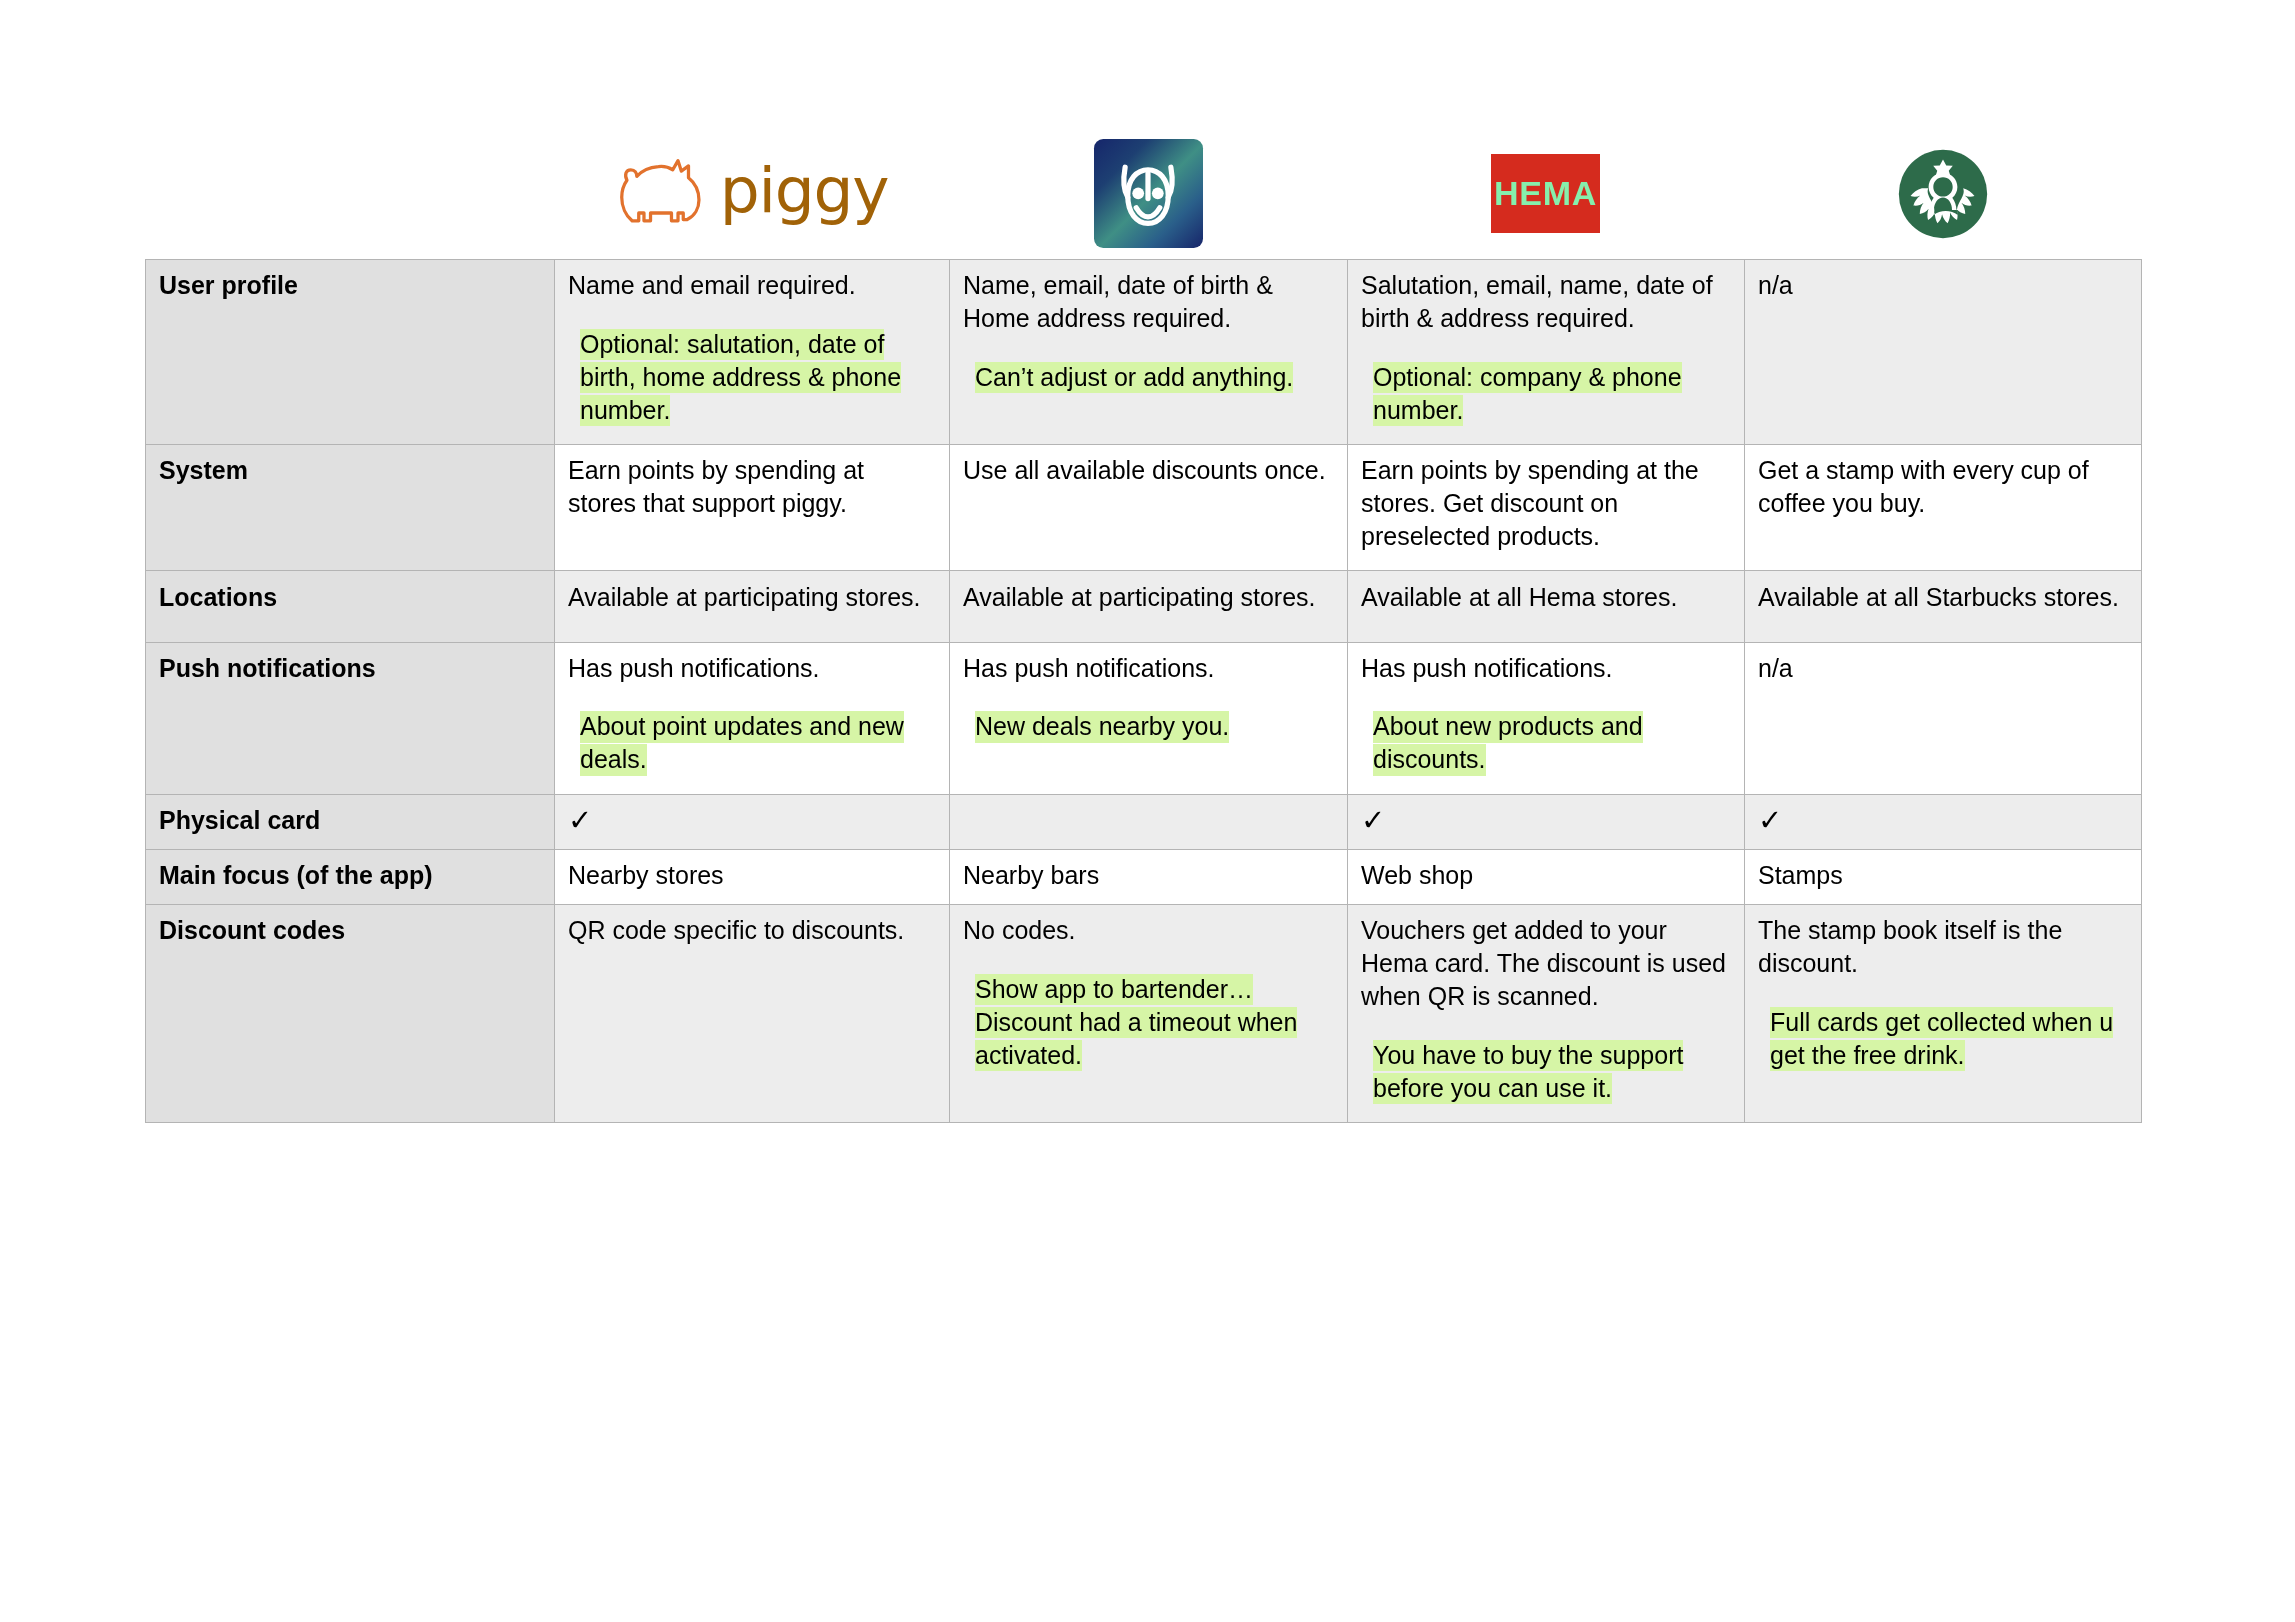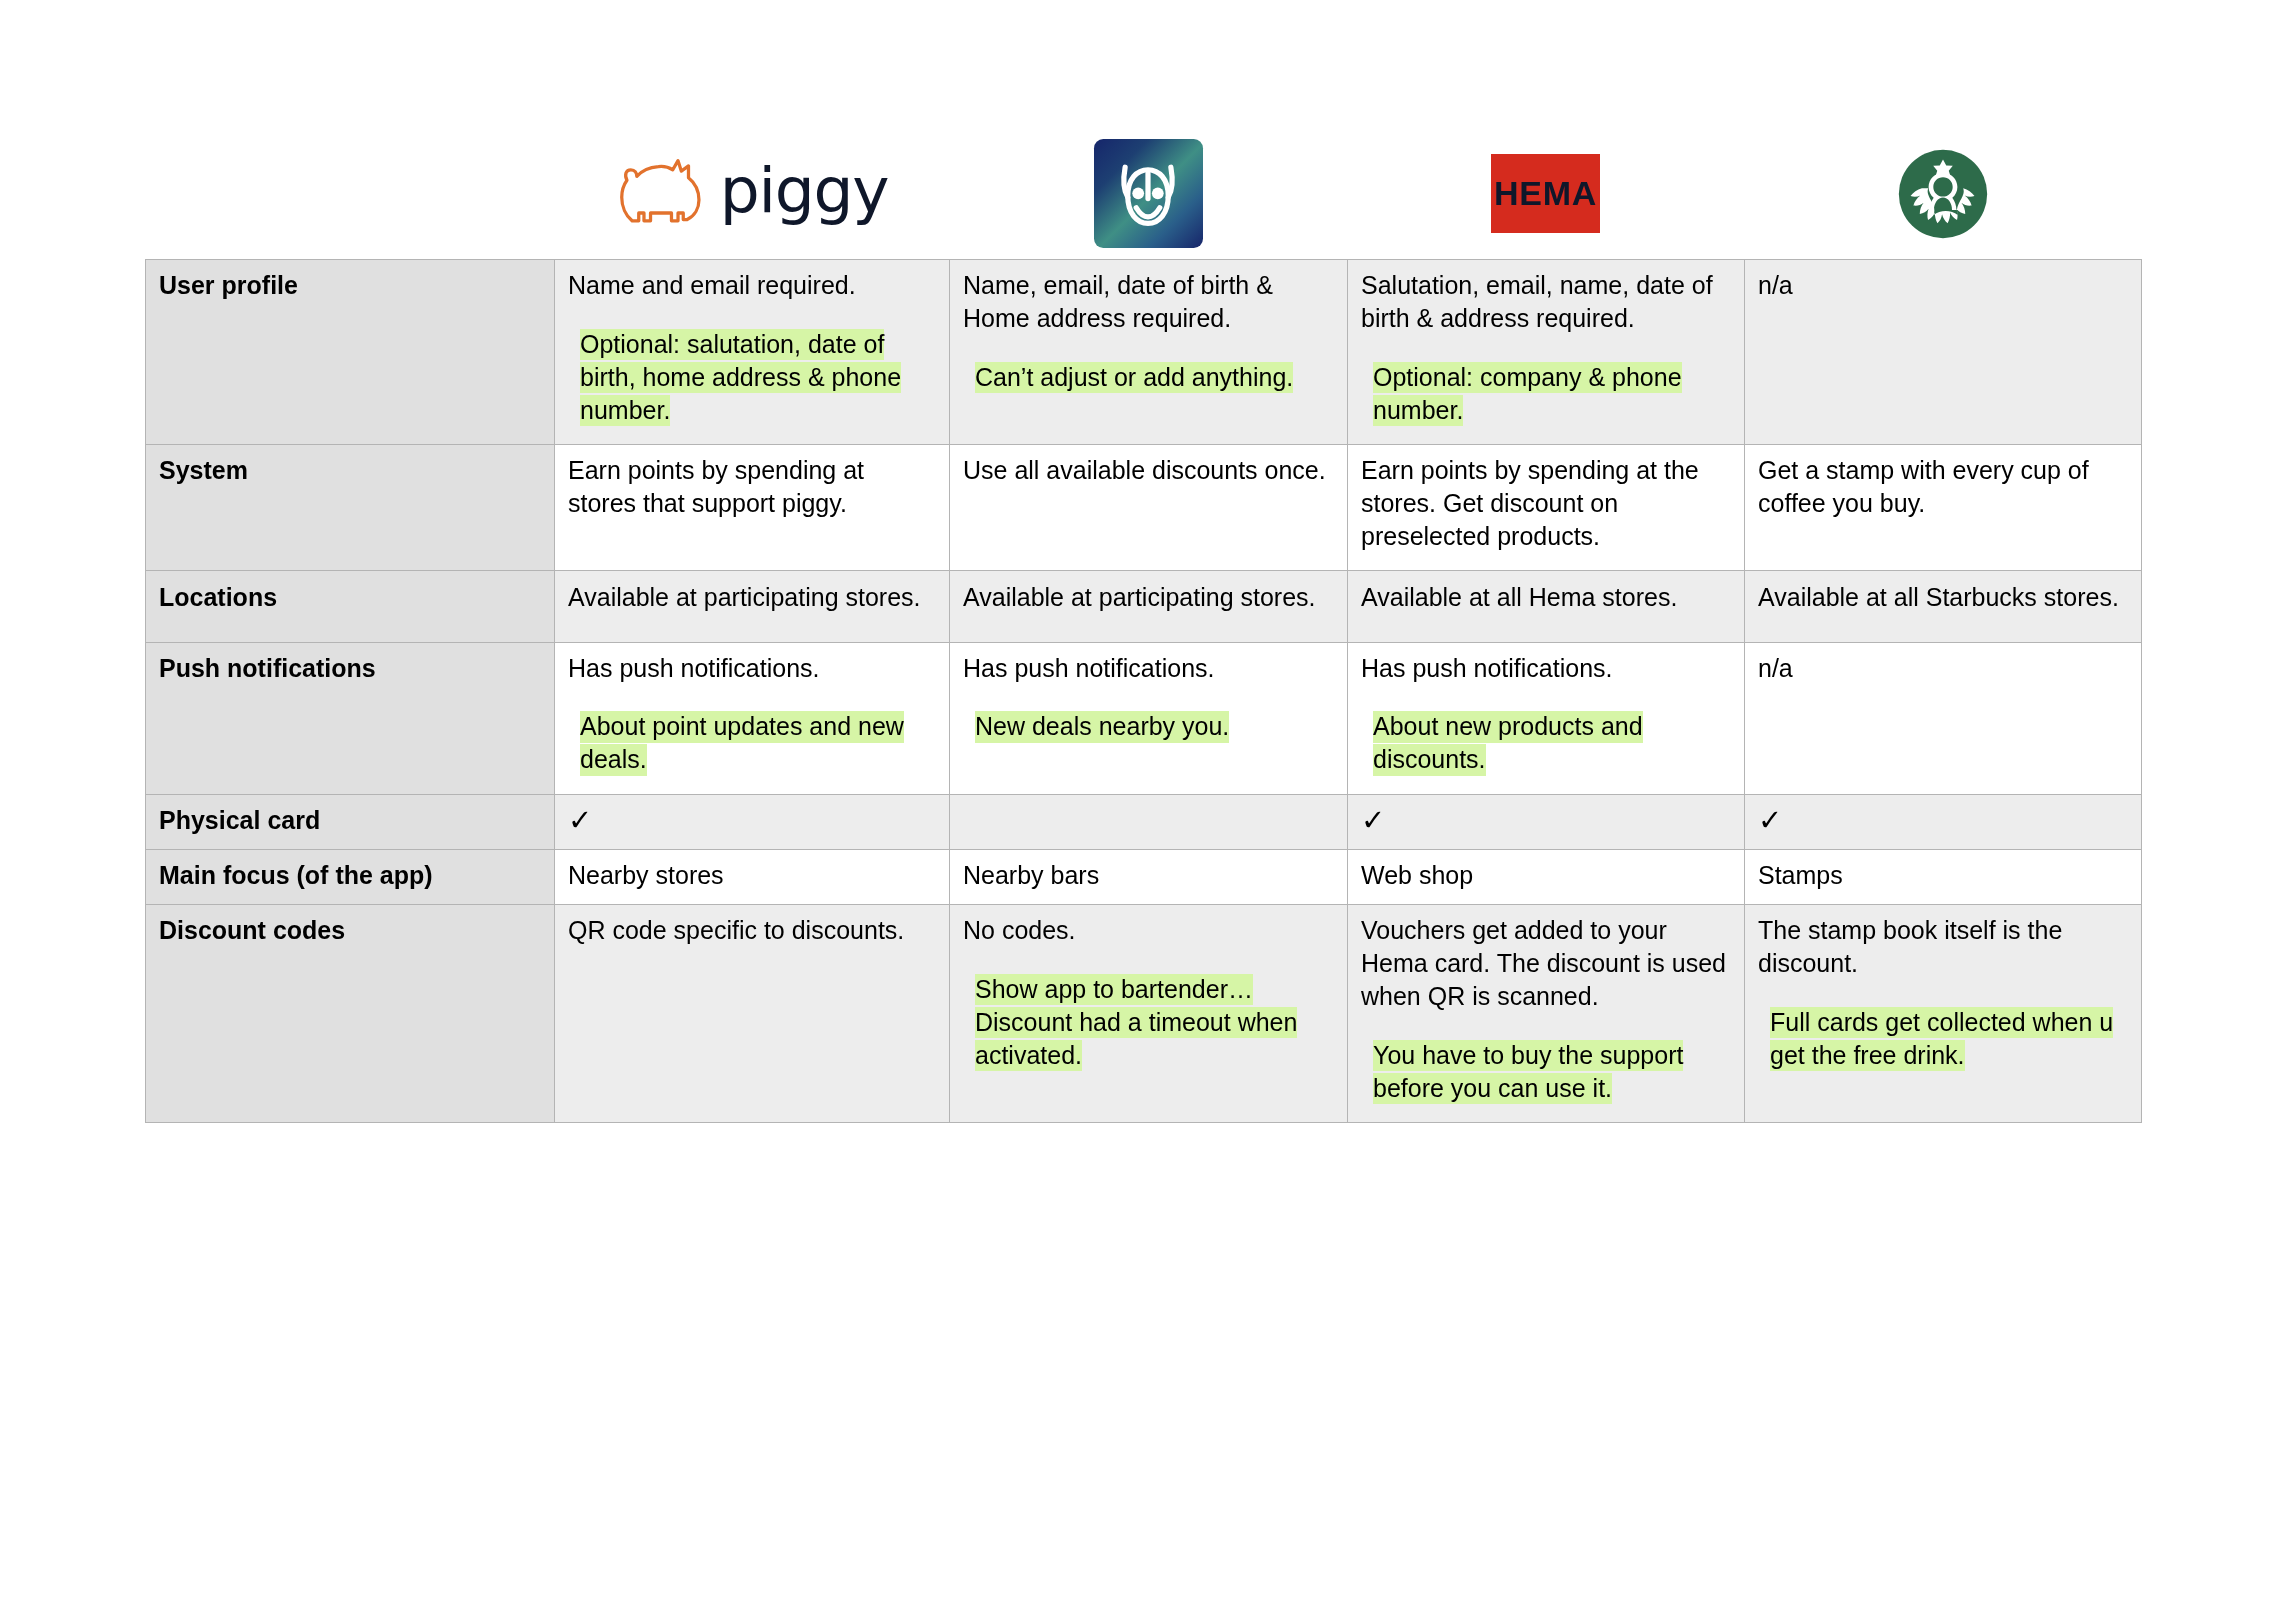--- a/index.html
+++ b/index.html
@@ -77,21 +77,21 @@
     width: 109px;
     height: 79px;
     display: flex;
     align-items: center;
     justify-content: center;
   }
   .hema-word {
     font-family: "Liberation Sans", sans-serif;
     font-weight: 700;
     font-size: 34px;
-    color: #0f172a;
+    color: #86efac;
     letter-spacing: 0.7px;
   }
 
   
   .sbux-icon {
     width: 98px;
     height: 98px;
     display: flex;
     align-items: center;
     justify-content: center;
@@ -172,21 +172,21 @@
         <svg width="92" height="72" viewBox="0 0 140 110">
           <path d="M18 38 C14 30 16 22 24 22 C30 22 33 27 33 32
                    C40 24 52 18 66 17 C74 16 82 18 88 22
                    L96 8 L101 24 L112 16 L112 34
                    C122 42 128 54 128 68 C128 80 122 92 110 98
                    L104 98 L104 88 L96 88 L96 100 L86 100
                    L86 88 L54 88 L54 100 L44 100 L44 88
                    L36 88 L36 100 L26 100
                    C16 92 10 78 10 64 C10 54 13 45 18 38 Z" fill="none" stroke="#e2722d" stroke-width="5" stroke-linejoin="round" stroke-linecap="round"></path>
         </svg>
-        <span class="piggy-word" style="color:#0f172a">piggy</span>
+        <span class="piggy-word" style="color:#a16207">piggy</span>
       </div>
     </div>
 
     <div class="logo-cell c2">
       <div class="app-icon">
         <svg width="98" height="98" viewBox="0 0 150 150">
           <g fill="none" stroke="#ffffff" stroke-width="8" stroke-linejoin="round" stroke-linecap="round">
             <path d="M40 34 C36 56 38 70 44 80"></path>
             <path d="M110 34 C114 56 112 70 106 80"></path>
             <path d="M44 78 C44 52 58 38 75 38 C92 38 106 52 106 78

